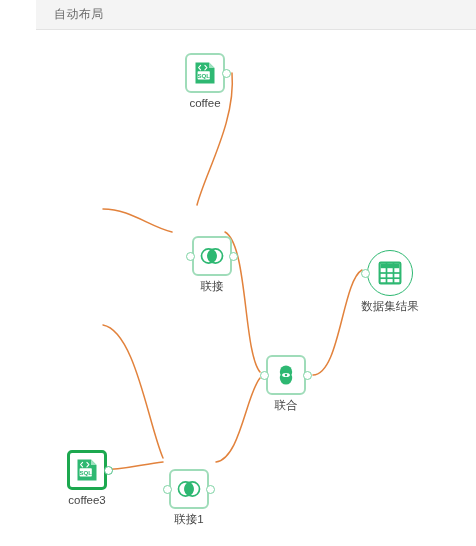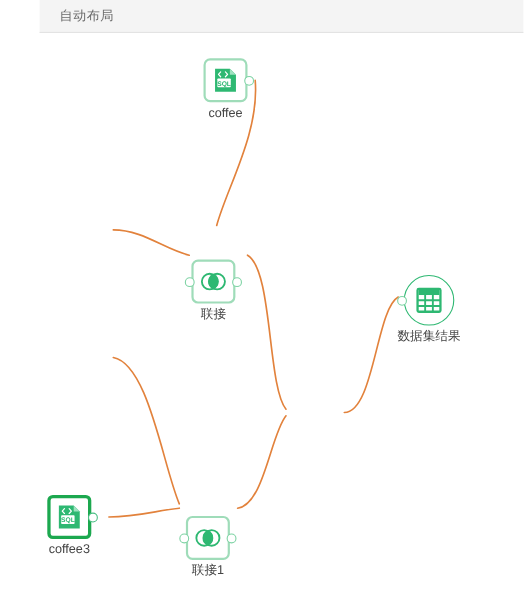--- a/index.html
+++ b/index.html
@@ -178,36 +178,36 @@
             <path d="M7.6 4.4 L5.6 6.6 L7.6 8.8" stroke="#ffffff" stroke-width="1.1" fill="none" stroke-linecap="round" stroke-linejoin="round"></path>
             <path d="M11.9 4.4 L13.9 6.6 L11.9 8.8" stroke="#ffffff" stroke-width="1.1" fill="none" stroke-linecap="round" stroke-linejoin="round"></path>
           </svg>
           <span class="port out"></span>
         </div>
         <div class="node-label">coffee</div>
       </div>
 
 
 
-      <div class="node" style="left:43px; top:419px;">
+      <div class="node" style="left:67px; top:419px;">
         <div class="box-node selected">
           <svg width="24" height="24" viewBox="0 0 24 24">
             <path d="M2.5 1.5 H16 L21.5 7 V22.5 H2.5 Z" fill="#2eb872"></path>
             <path d="M16 1.5 L21.5 7 H16 Z" fill="#9fe2c0"></path>
             <rect x="4.6" y="10.3" width="12.2" height="8.1" rx="0.7" fill="#ffffff"></rect>
             <text x="10.7" y="16.9" font-family="Liberation Sans, sans-serif" font-size="6.1" font-weight="bold" fill="#2eb872" text-anchor="middle">SQL</text>
             <path d="M7.6 4.4 L5.6 6.6 L7.6 8.8" stroke="#ffffff" stroke-width="1.1" fill="none" stroke-linecap="round" stroke-linejoin="round"></path>
             <path d="M11.9 4.4 L13.9 6.6 L11.9 8.8" stroke="#ffffff" stroke-width="1.1" fill="none" stroke-linecap="round" stroke-linejoin="round"></path>
           </svg>
           <span class="port out dark"></span>
         </div>
         <div class="node-label">coffee3</div>
       </div>
 
-      <div class="node" style="left:174px; top:205px;">
+      <div class="node" style="left:192px; top:205px;">
         <div class="box-node">
           <svg width="26" height="26" viewBox="0 0 26 26">
             <circle cx="9.6" cy="13" r="7.1" fill="none" stroke="#2eb872" stroke-width="1.7"></circle>
             <circle cx="16.4" cy="13" r="7.1" fill="none" stroke="#2eb872" stroke-width="1.7"></circle>
             <path d="M13 6.25 A7.1 7.1 0 0 1 13 19.75 A7.1 7.1 0 0 1 13 6.25 Z" fill="#2eb872"></path>
           </svg>
           <span class="port in"></span>
           <span class="port out"></span>
         </div>
         <div class="node-label">联接</div>
@@ -219,20 +219,33 @@
             <circle cx="9.6" cy="13" r="7.1" fill="none" stroke="#2eb872" stroke-width="1.7"></circle>
             <circle cx="16.4" cy="13" r="7.1" fill="none" stroke="#2eb872" stroke-width="1.7"></circle>
             <path d="M13 6.25 A7.1 7.1 0 0 1 13 19.75 A7.1 7.1 0 0 1 13 6.25 Z" fill="#2eb872"></path>
           </svg>
           <span class="port in"></span>
           <span class="port out"></span>
         </div>
         <div class="node-label">联接1</div>
       </div>
 
+      <div class="node" style="left:266px; top:324px;">
+        <div class="box-node">
+          <svg width="26" height="26" viewBox="0 0 26 26">
+            <ellipse cx="13" cy="9.9" rx="6.2" ry="6.5" fill="#2eb872"></ellipse>
+            <ellipse cx="13" cy="16.1" rx="6.2" ry="6.5" fill="#2eb872"></ellipse>
+            <ellipse cx="13" cy="13" rx="3.9" ry="2.0" fill="#ffffff"></ellipse>
+            <circle cx="13" cy="13" r="1.25" fill="#2eb872"></circle>
+          </svg>
+          <span class="port in"></span>
+          <span class="port out"></span>
+        </div>
+        <div class="node-label">联合</div>
+      </div>
 
       <div class="node" style="left:367px; top:219px;">
         <div class="circle-node">
           <svg width="26" height="26" viewBox="0 0 26 26">
             <rect x="2.6" y="2.6" width="20.8" height="20.8" rx="1.2" fill="none" stroke="#2eb872" stroke-width="2.1"></rect>
             <rect x="3.6" y="3.6" width="18.8" height="4.6" fill="#2eb872"></rect>
             <line x1="2.6" y1="13" x2="23.4" y2="13" stroke="#2eb872" stroke-width="1.7"></line>
             <line x1="2.6" y1="18.2" x2="23.4" y2="18.2" stroke="#2eb872" stroke-width="1.7"></line>
             <line x1="9.5" y1="2.6" x2="9.5" y2="23.4" stroke="#2eb872" stroke-width="1.7"></line>
             <line x1="16.5" y1="2.6" x2="16.5" y2="23.4" stroke="#2eb872" stroke-width="1.7"></line>

